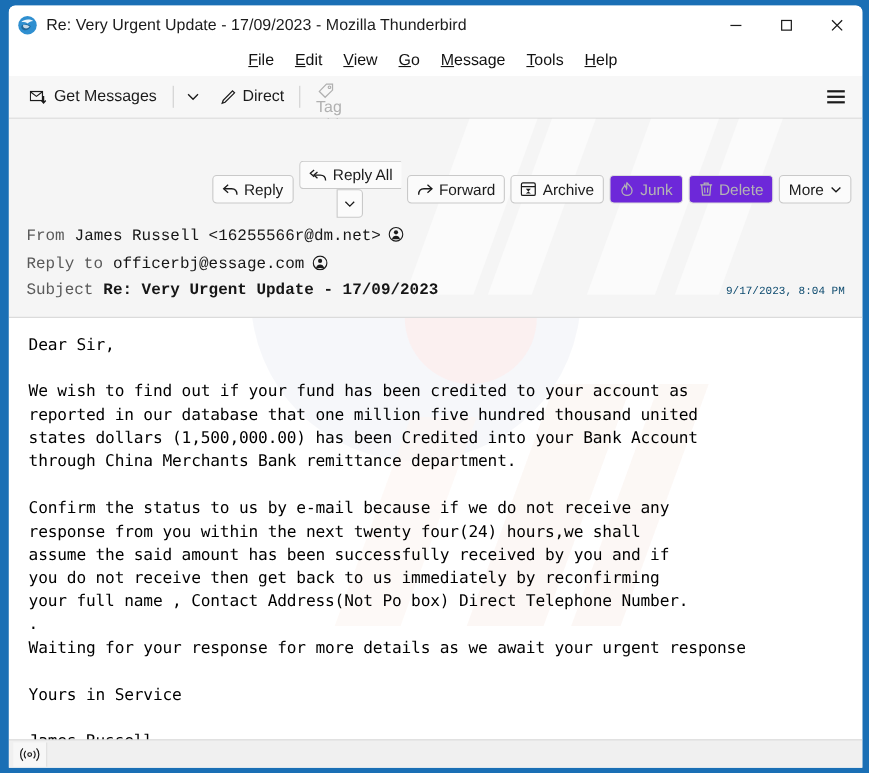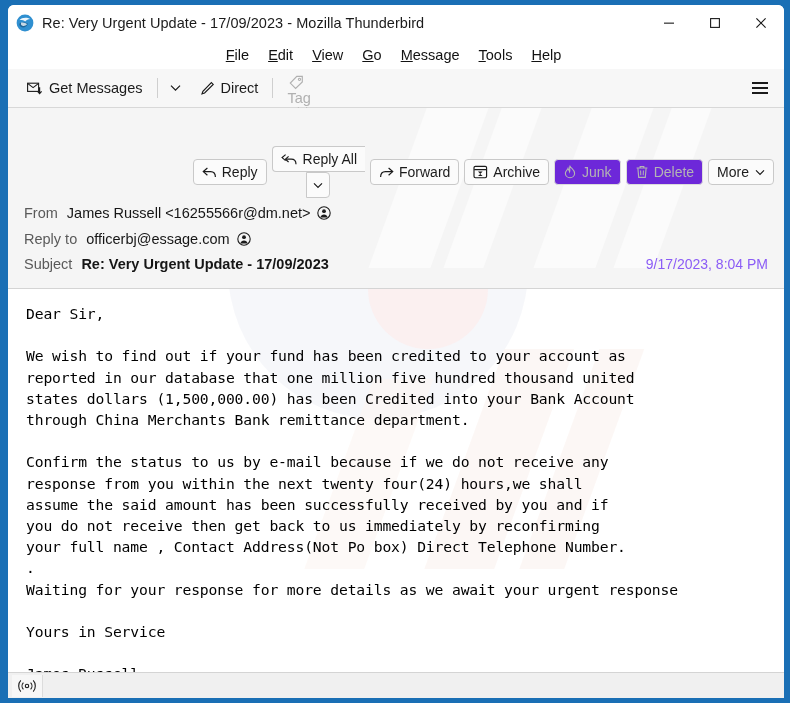--- a/index.html
+++ b/index.html
@@ -220,20 +220,21 @@
   }
 
   .hdr-line {
     position: relative;
     display: flex;
     align-items: baseline;
     padding: 2px 10px 2px 16px;
     font-size: 14.5px;
     z-index: 2;
     min-height: 22px;
+    font-family: Liberation Mono, monospace;
   }
   .hdr-label {
     color: #5a5a5a;
     flex: 0 0 auto;
     margin-right: 9px;
   }
   .hdr-value {
     color: #161616;
     white-space: nowrap;
   }
@@ -243,22 +244,22 @@
   .contact-ico {
     display: inline-flex;
     align-items: center;
     margin-left: 7px;
     position: relative;
     top: 2px;
     cursor: default;
   }
   .hdr-date {
     margin-left: auto;
-    font-size: 14px;
-    color: #8b5cf6;
+    font-size: 10px;
+    color: #0c4a6e;
     white-space: nowrap;
     padding-right: 6px;
   }
 
   
   #msgbody {
     flex: 1 1 auto;
     position: relative;
     background: #ffffff;
     padding: 14px 0 0 18px;

